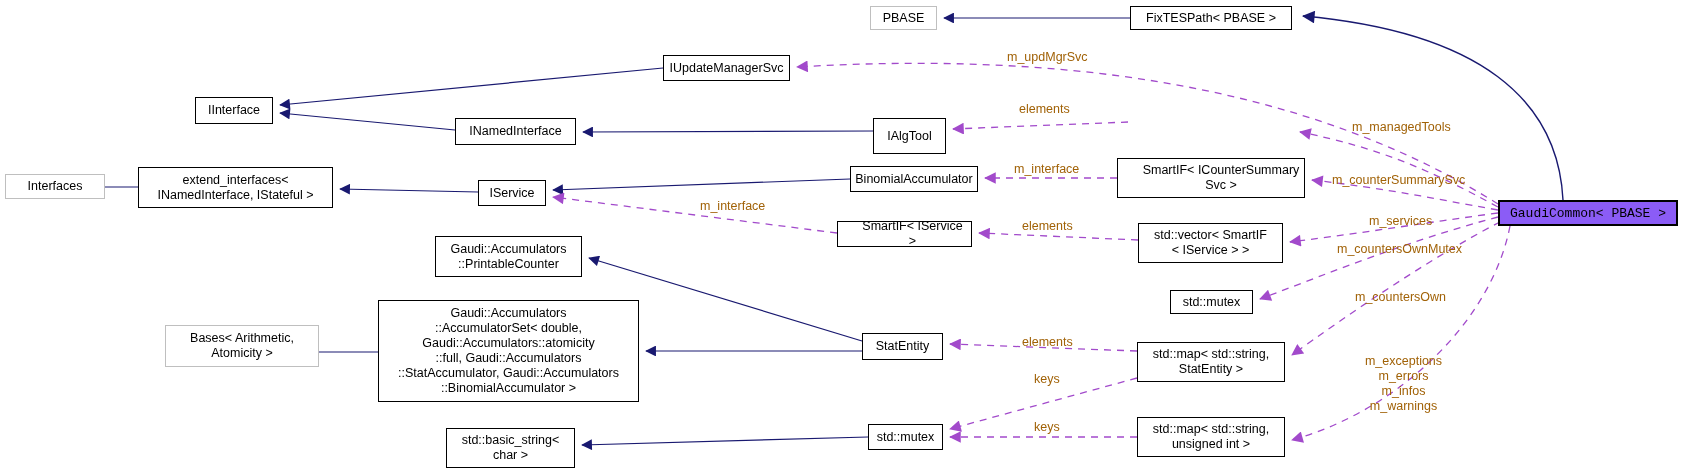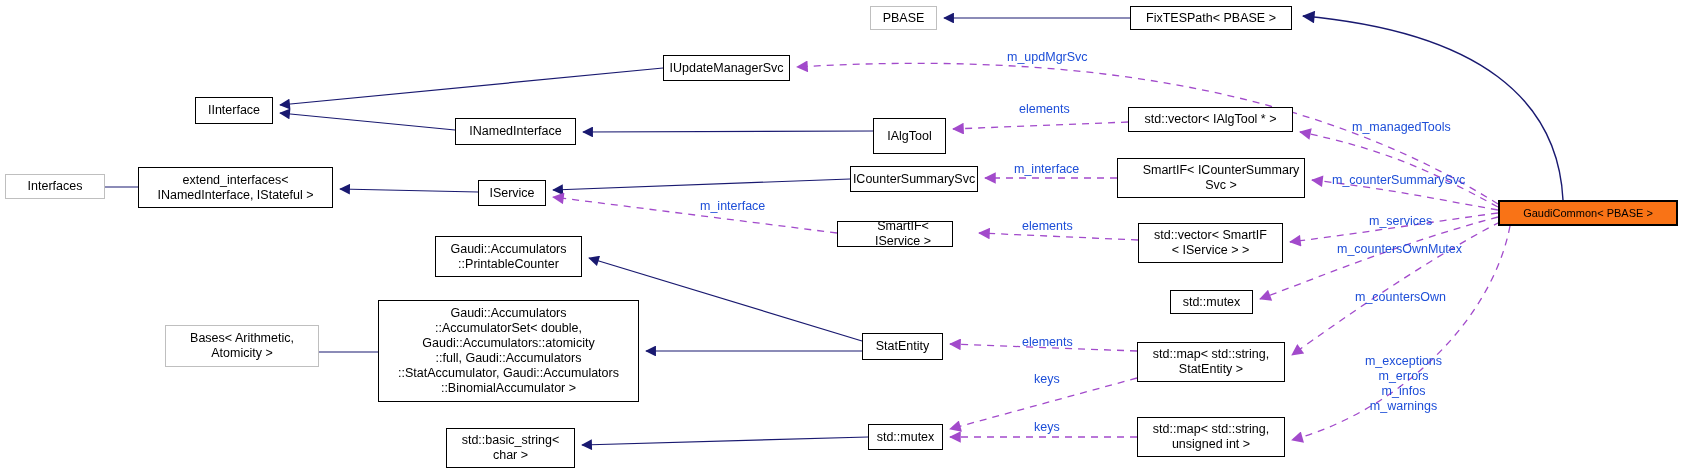--- a/index.html
+++ b/index.html
@@ -2,22 +2,22 @@
 <html><head>
 <meta charset="utf-8">
 <style>
   html,body{margin:0;padding:0;background:#ffffff;}
   #canvas{position:relative;width:1683px;height:471px;background:#ffffff;overflow:hidden;
           font-family:"Liberation Sans", sans-serif;}
   .node{position:absolute;box-sizing:border-box;background:#ffffff;border:1px solid #000000;
         color:#000000;font-size:12.5px;line-height:15px;display:flex;align-items:center;
         justify-content:center;text-align:center;white-space:pre-line;z-index:2;padding:1px 4px;}
   .node.external{border:1px solid #bfbfbf;}
-  .node.highlight{background:#f97316;border:2px solid #000000;font-size:11px;}
-  .elabel{position:absolute;color:#1d4ed8;font-size:12.5px;line-height:15px;z-index:3;
+  .node.highlight{background:#8b5cf6;border:2px solid #000000;font-size:13px;font-family:Liberation Mono, monospace;}
+  .elabel{position:absolute;color:#a16207;font-size:12.5px;line-height:15px;z-index:3;
           white-space:pre-line;text-align:center;}
   #edges{position:absolute;left:0;top:0;z-index:1;}
 </style>
 </head>
 <body>
 
 <div id="canvas">
 
   <svg id="edges" width="1683" height="471" viewBox="0 0 1683 471">
     <defs>
@@ -57,29 +57,28 @@
     <path d="M1137,378 L950,429" stroke="#a24acb" stroke-width="1.3" stroke-dasharray="7,6" fill="none" marker-end="url(#ap)"></path>
     <path d="M1137,437 L950,437" stroke="#a24acb" stroke-width="1.3" stroke-dasharray="7,6" fill="none" marker-end="url(#ap)"></path>
   </svg>
 
   <div class="node external" style="left:870px;top:6px;width:67px;height:24px;">PBASE</div>
   <div class="node" style="left:663px;top:55px;width:127px;height:26px;">IUpdateManagerSvc</div>
   <div class="node" style="left:1130px;top:6px;width:162px;height:24px;">FixTESPath&lt; PBASE &gt;</div>
   <div class="node" style="left:195px;top:97px;width:78px;height:27px;">IInterface</div>
   <div class="node" style="left:455px;top:118px;width:121px;height:27px;">INamedInterface</div>
   <div class="node" style="left:873px;top:118px;width:73px;height:36px;">IAlgTool</div>
-  <div class="node" style="left:1128px;top:107px;width:165px;height:25px;">std::vector&lt; IAlgTool * &gt;</div>
   <div class="node external" style="left:5px;top:174px;width:100px;height:25px;">Interfaces</div>
   <div class="node" style="left:138px;top:167px;width:195px;height:41px;">extend_interfaces&lt;
  INamedInterface, IStateful &gt;</div>
   <div class="node" style="left:478px;top:180px;width:68px;height:26px;">IService</div>
-  <div class="node" style="left:850px;top:166px;width:128px;height:26px;">ICounterSummarySvc</div>
+  <div class="node" style="left:850px;top:166px;width:128px;height:26px;">BinomialAccumulator</div>
   <div class="node" style="left:1117px;top:158px;width:188px;height:40px;padding-left:24px;">SmartIF&lt; ICounterSummary
 Svc &gt;</div>
-  <div class="node" style="left:837px;top:221px;width:116px;height:26px;padding-left:20px;">SmartIF&lt; IService &gt;</div>
+  <div class="node" style="left:837px;top:221px;width:135px;height:26px;padding-left:20px;">SmartIF&lt; IService &gt;</div>
   <div class="node" style="left:1138px;top:223px;width:145px;height:40px;">std::vector&lt; SmartIF
 &lt; IService &gt; &gt;</div>
   <div class="node" style="left:435px;top:236px;width:147px;height:41px;">Gaudi::Accumulators
 ::PrintableCounter</div>
   <div class="node" style="left:1170px;top:290px;width:83px;height:24px;">std::mutex</div>
   <div class="node external" style="left:165px;top:325px;width:154px;height:42px;">Bases&lt; Arithmetic,
 Atomicity &gt;</div>
   <div class="node" style="left:378px;top:300px;width:261px;height:102px;">Gaudi::Accumulators
 ::AccumulatorSet&lt; double,
  Gaudi::Accumulators::atomicity

